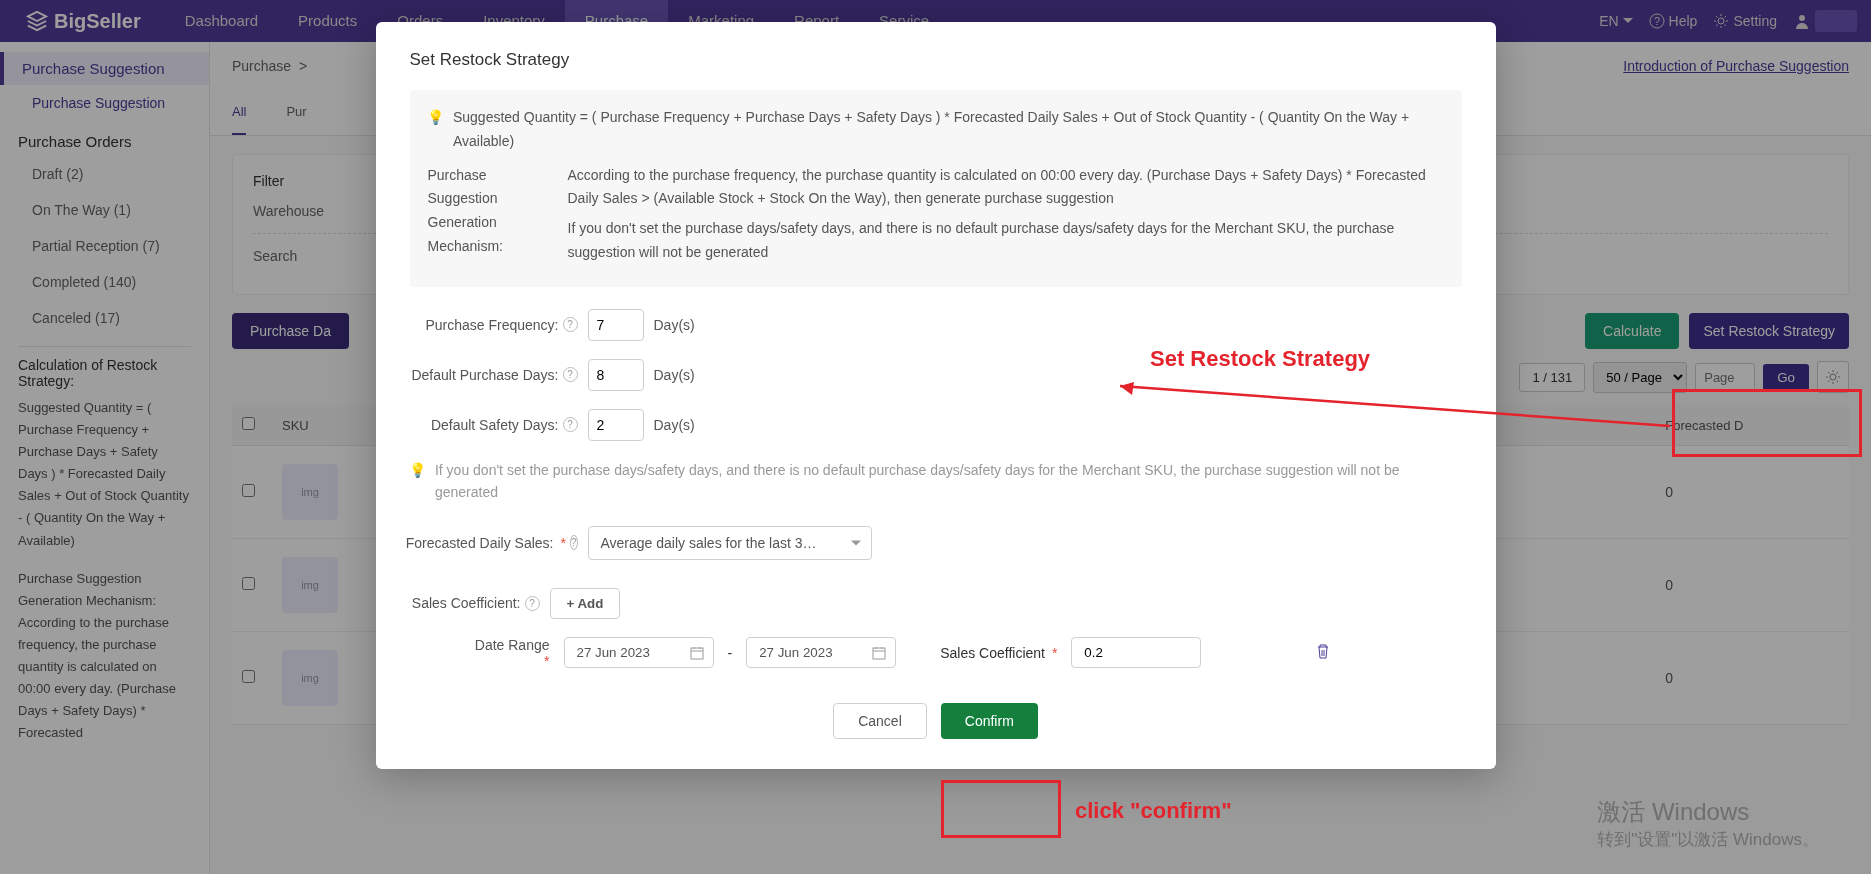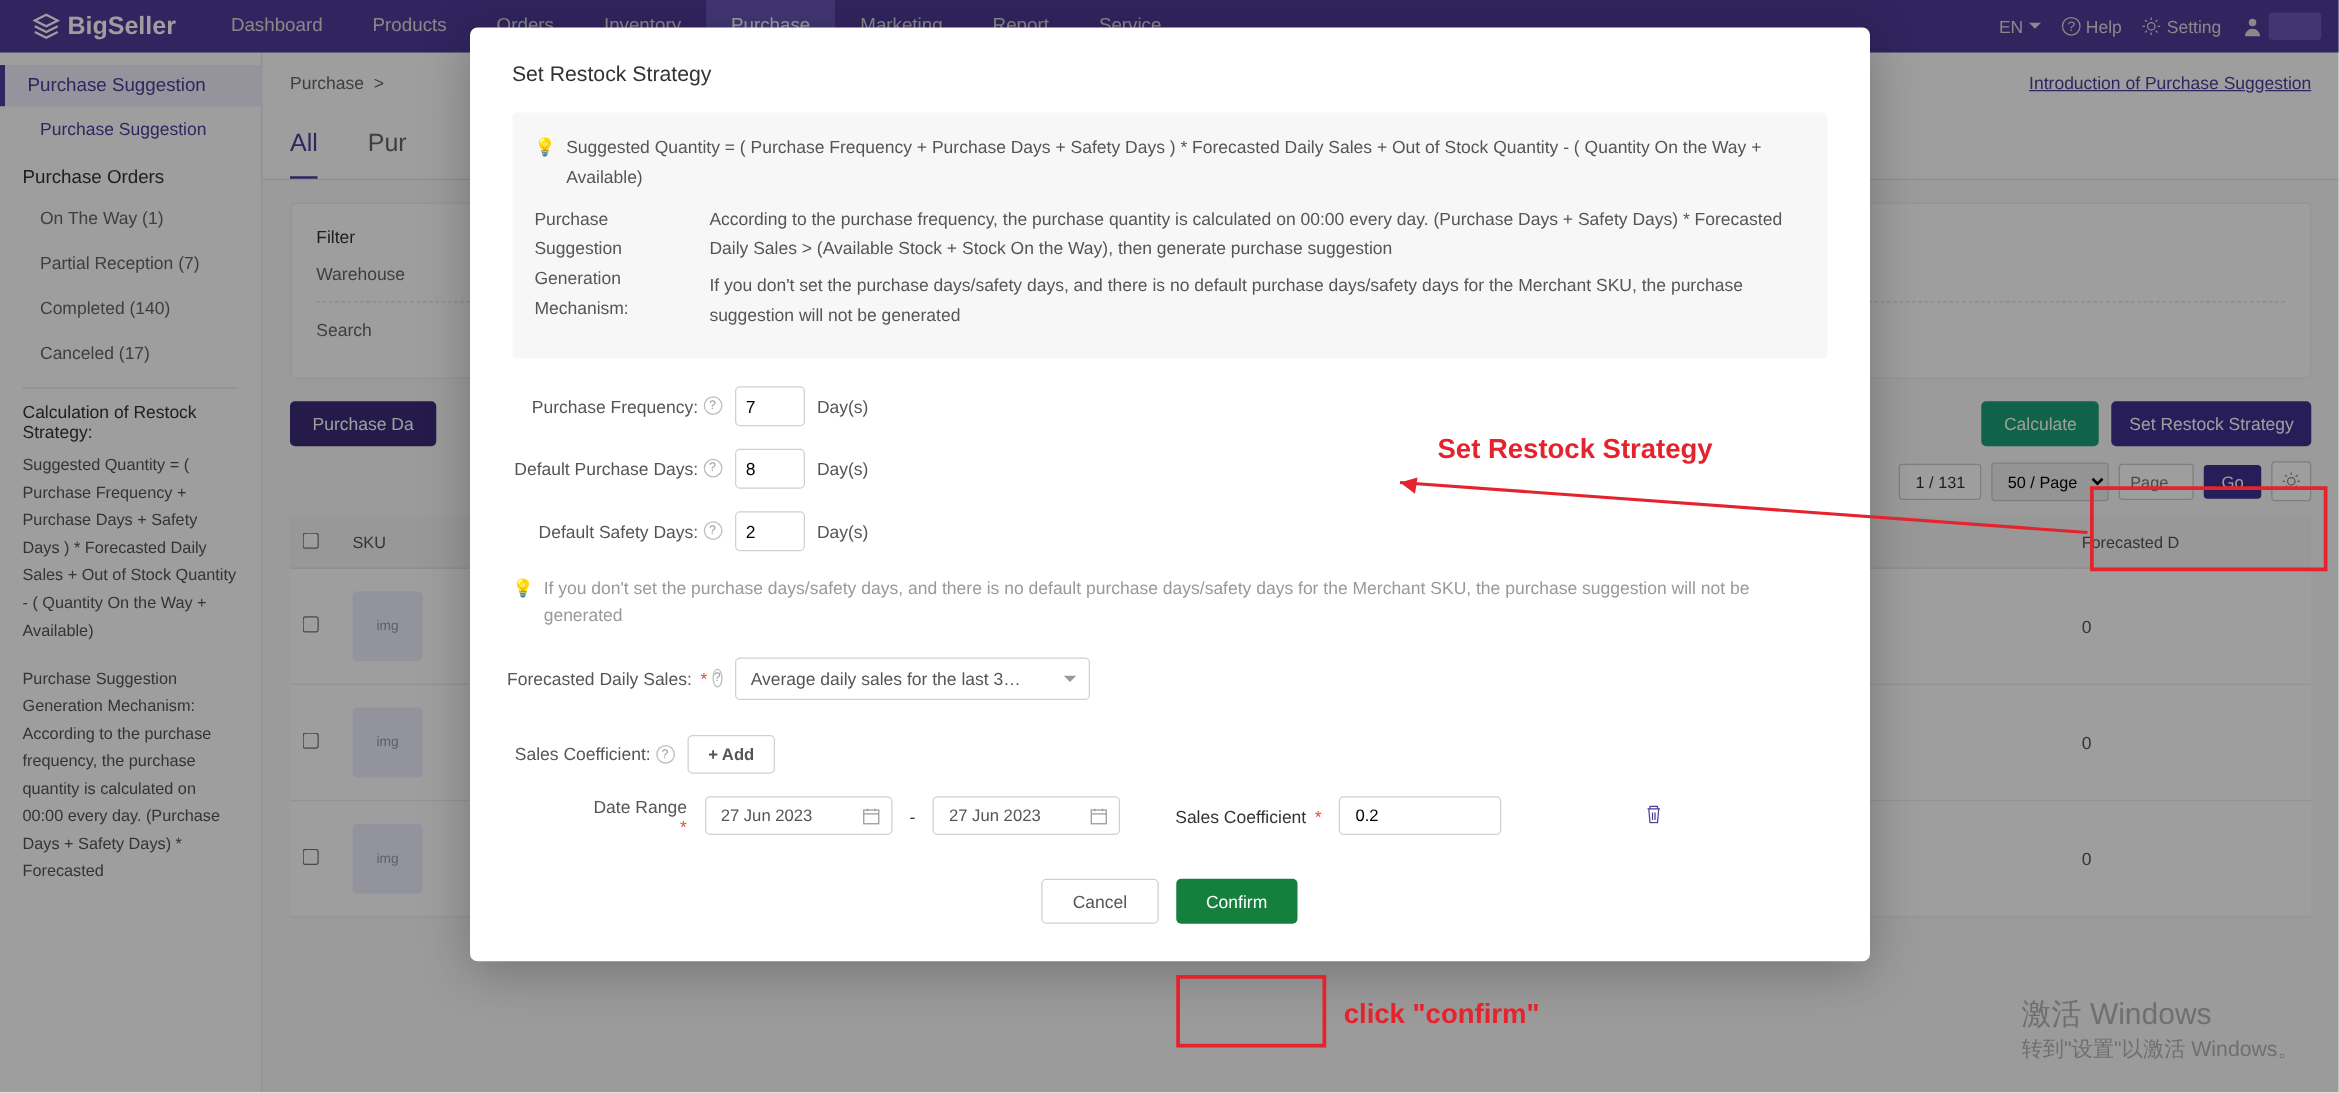--- a/index.html
+++ b/index.html
@@ -19,21 +19,21 @@
 .side-sub { padding: 10px 18px 10px 32px; color: #4f3b9a; cursor: pointer; }
 .side-group { padding: 12px 18px 6px; font-size: 15px; color: #333; font-weight: 500; }
 .side-link { padding: 10px 18px 10px 32px; color: #666; cursor: pointer; }
 .side-divider { border-top: 1px solid #e5e5e5; margin: 10px 18px; }
 .side-info-title { padding: 0 18px 8px; font-weight: 500; color: #333; font-size: 14px; }
 .side-info { padding: 0 18px 16px; font-size: 13px; color: #555; line-height: 1.7; }
 .main { flex: 1; background: #fafafa; padding: 0; overflow: hidden; }
 .breadcrumb { background: #fff; padding: 16px 22px; font-size: 14px; color: #666; display: flex; justify-content: space-between; }
 .breadcrumb a { color: #4f3b9a; }
 .tabs { background: #fff; padding: 0 22px; display: flex; gap: 40px; border-bottom: 1px solid #e5e5e5; }
-.tab { padding: 14px 0; color: #666; cursor: pointer; border-bottom: 2px solid transparent; font-size: 20px; text-align: right; }
+.tab { padding: 14px 0; color: #666; cursor: pointer; border-bottom: 2px solid transparent; font-size: 13px; text-align: right; }
 .tab.active { color: #4f3b9a; border-bottom-color: #4f3b9a; font-weight: 500; }
 .filter-box { background: #fff; margin: 18px 22px 0; padding: 18px 20px; border: 1px solid #eee; border-radius: 4px; }
 .filter-title { font-weight: 500; margin-bottom: 14px; color: #333; }
 .filter-row { color: #666; margin-bottom: 12px; }
 .action-row { margin: 18px 22px 0; display: flex; justify-content: space-between; align-items: center; }
 .btn-primary { background: #3a2d7a; color: #fff; border: none; padding: 10px 18px; border-radius: 4px; cursor: pointer; font-size: 14px; }
 .btn-green { background: #1a9f74; color: #fff; border: none; padding: 10px 18px; border-radius: 4px; cursor: pointer; font-size: 14px; }
 .btn-outline-primary { background: #3f3090; color: #fff; border: none; padding: 10px 14px; border-radius: 4px; cursor: pointer; font-size: 14px; }
 .pager { margin: 12px 22px 0; display: flex; justify-content: flex-end; align-items: center; gap: 8px; }
 .pager input, .pager select { padding: 6px 8px; border: 1px solid #ccc; border-radius: 3px; font-size: 13px; }
@@ -70,21 +70,21 @@
 .date-wrap { position: relative; }
 .date-wrap svg { position: absolute; right: 10px; top: 50%; transform: translateY(-50%); }
 .coeff-input { width: 130px; padding: 7px 12px; border: 1px solid #d0d0d0; border-radius: 4px; }
 .trash { color: #4f3b9a; cursor: pointer; margin-left: 100px; }
 .modal-footer { display: flex; justify-content: center; gap: 14px; margin-top: 34px; }
 .btn-cancel { background: #fff; border: 1px solid #d0d0d0; padding: 9px 24px; border-radius: 4px; cursor: pointer; color: #555; font-size: 14px; }
 .btn-confirm { background: #15803d; color: #fff; border: none; padding: 9px 24px; border-radius: 4px; cursor: pointer; font-size: 14px; }
 .anno-arrow { position: absolute; z-index: 30; pointer-events: none; }
 .anno-text { position: absolute; z-index: 30; color: #e4232c; font-weight: 600; font-size: 22px; pointer-events: none; }
 .anno-box { position: absolute; z-index: 30; border: 3px solid #e4232c; pointer-events: none; }
-.watermark { position: absolute; right: 32px; bottom: 22px; z-index: 5; color: rgba(120,120,120,0.55); font-size: 17px; text-align: left; line-height: 1.4; pointer-events: none; }
+.watermark { position: absolute; right: 52px; bottom: 22px; z-index: 5; color: rgba(120,120,120,0.55); font-size: 17px; text-align: left; line-height: 1.4; pointer-events: none; }
 .watermark .wm-title { font-size: 24px; color: rgba(120,120,120,0.55); }
 </style>
 </head>
 <body>
 
 <div class="topbar">
   <div class="logo">
     <svg width="22" height="22" viewBox="0 0 24 24" fill="none">
         <path d="M12 2L2 7l10 5 10-5-10-5zM2 17l10 5 10-5M2 12l10 5 10-5" stroke="#fff" stroke-width="2"></path>
       </svg>
@@ -130,20 +130,21 @@
       </span>
   </div>
 </div>
 
 <div class="layout">
 
   <div class="sidebar">
     <div class="side-head">Purchase Suggestion</div>
     <div class="side-sub">Purchase Suggestion</div>
     <div class="side-group">Purchase Orders</div>
+    <div class="side-link">Draft (2)</div>
     <div class="side-link">On The Way (1)</div>
     <div class="side-link">Partial Reception (7)</div>
     <div class="side-link">Completed (140)</div>
     <div class="side-link">Canceled (17)</div>
     <div class="side-divider"></div>
     <div class="side-info-title">Calculation of Restock Strategy:</div>
     <div class="side-info">Suggested Quantity = ( Purchase Frequency + Purchase Days + Safety Days ) * Forecasted Daily Sales + Out of Stock Quantity - ( Quantity On the Way + Available)</div>
     <div class="side-info">Purchase Suggestion Generation Mechanism: According to the purchase frequency, the purchase quantity is calculated on 00:00 every day. (Purchase Days + Safety Days) * Forecasted</div>
   </div>
 

